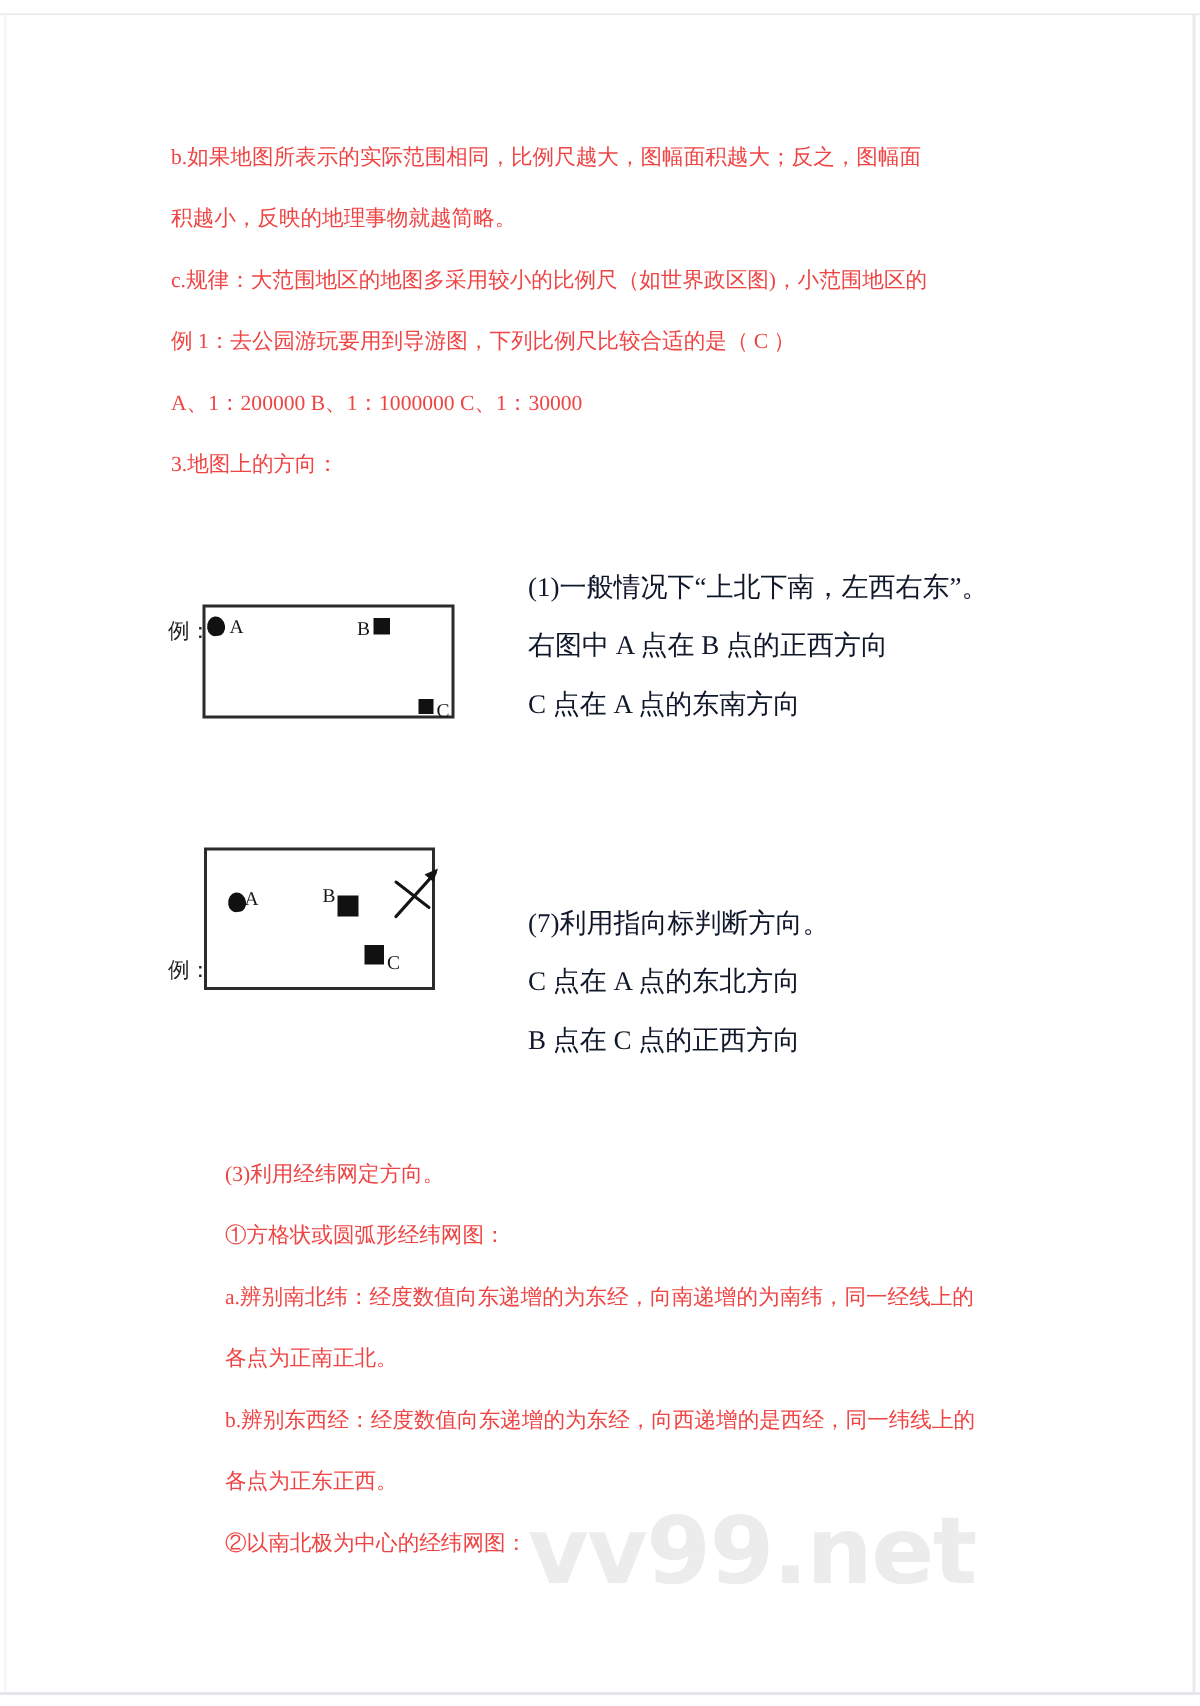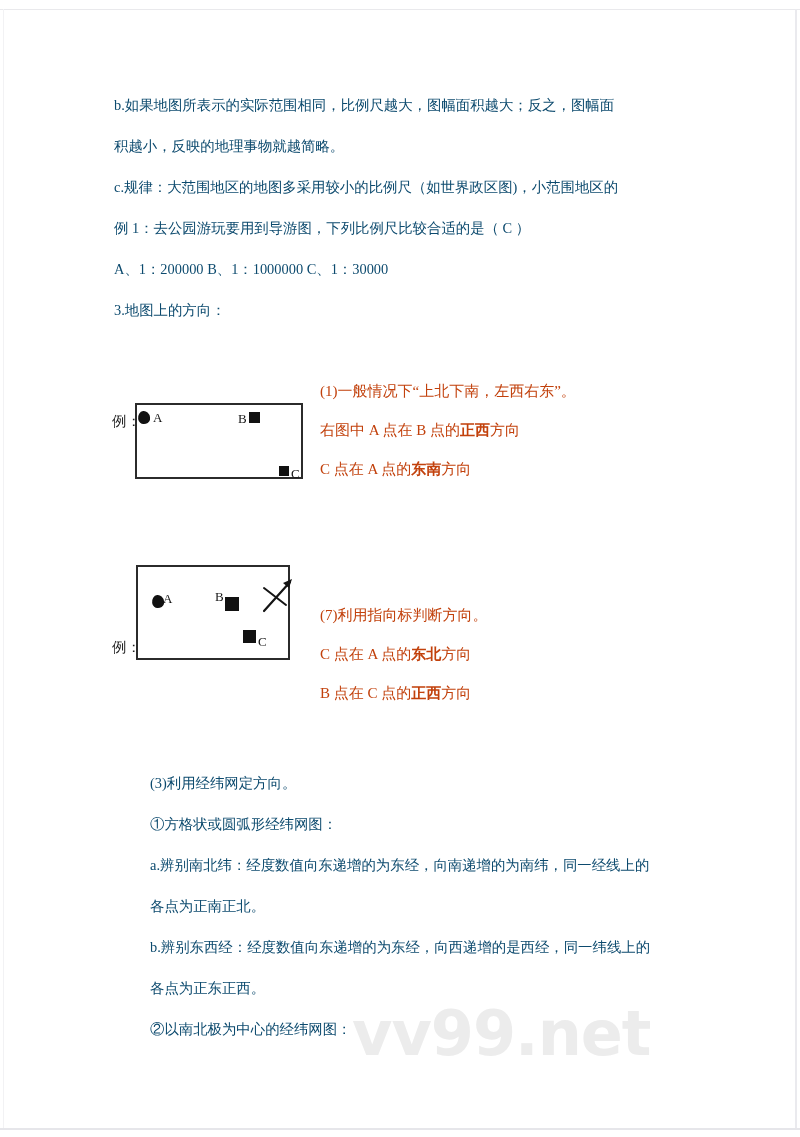--- a/index.html
+++ b/index.html
@@ -52,29 +52,29 @@
     top: 997px;
     font-family: "DejaVu Sans", sans-serif;
     font-weight: 700;
     font-size: 62px;
     letter-spacing: -1px;
     color: #ececec;
     user-select: none;
     white-space: nowrap;
     z-index: 0;
   }
-  .b { font-weight: 700; }
+  .b { font-weight: 400; }
 
   .flow {
     position: absolute;
     left: 114px;
     width: 566px;
     font-size: 14.4px;
     line-height: 41px;
-    color: #0c4a6e;
+    color: #ef4444;
     z-index: 2;
   }
   .flow .line { white-space: nowrap; }
 
   
   .ex-label {
     position: absolute;
     font-size: 14.4px;
     line-height: 18px;
     color: #1f1f1f;
@@ -124,25 +124,25 @@
 
   
   .compass {
     position: absolute;
     z-index: 3;
   }
 
   
   .rightcol {
     position: absolute;
-    left: 320px;
+    left: 352px;
     width: 340px;
-    font-size: 15px;
+    font-size: 18px;
     line-height: 39px;
-    color: #c2410c;
+    color: #0f172a;
     z-index: 2;
   }
   .rightcol .line { white-space: nowrap; }
 </style>
 </head>
 <body>
 
 <div id="page">
 
   <div class="page-edge-top"></div>

